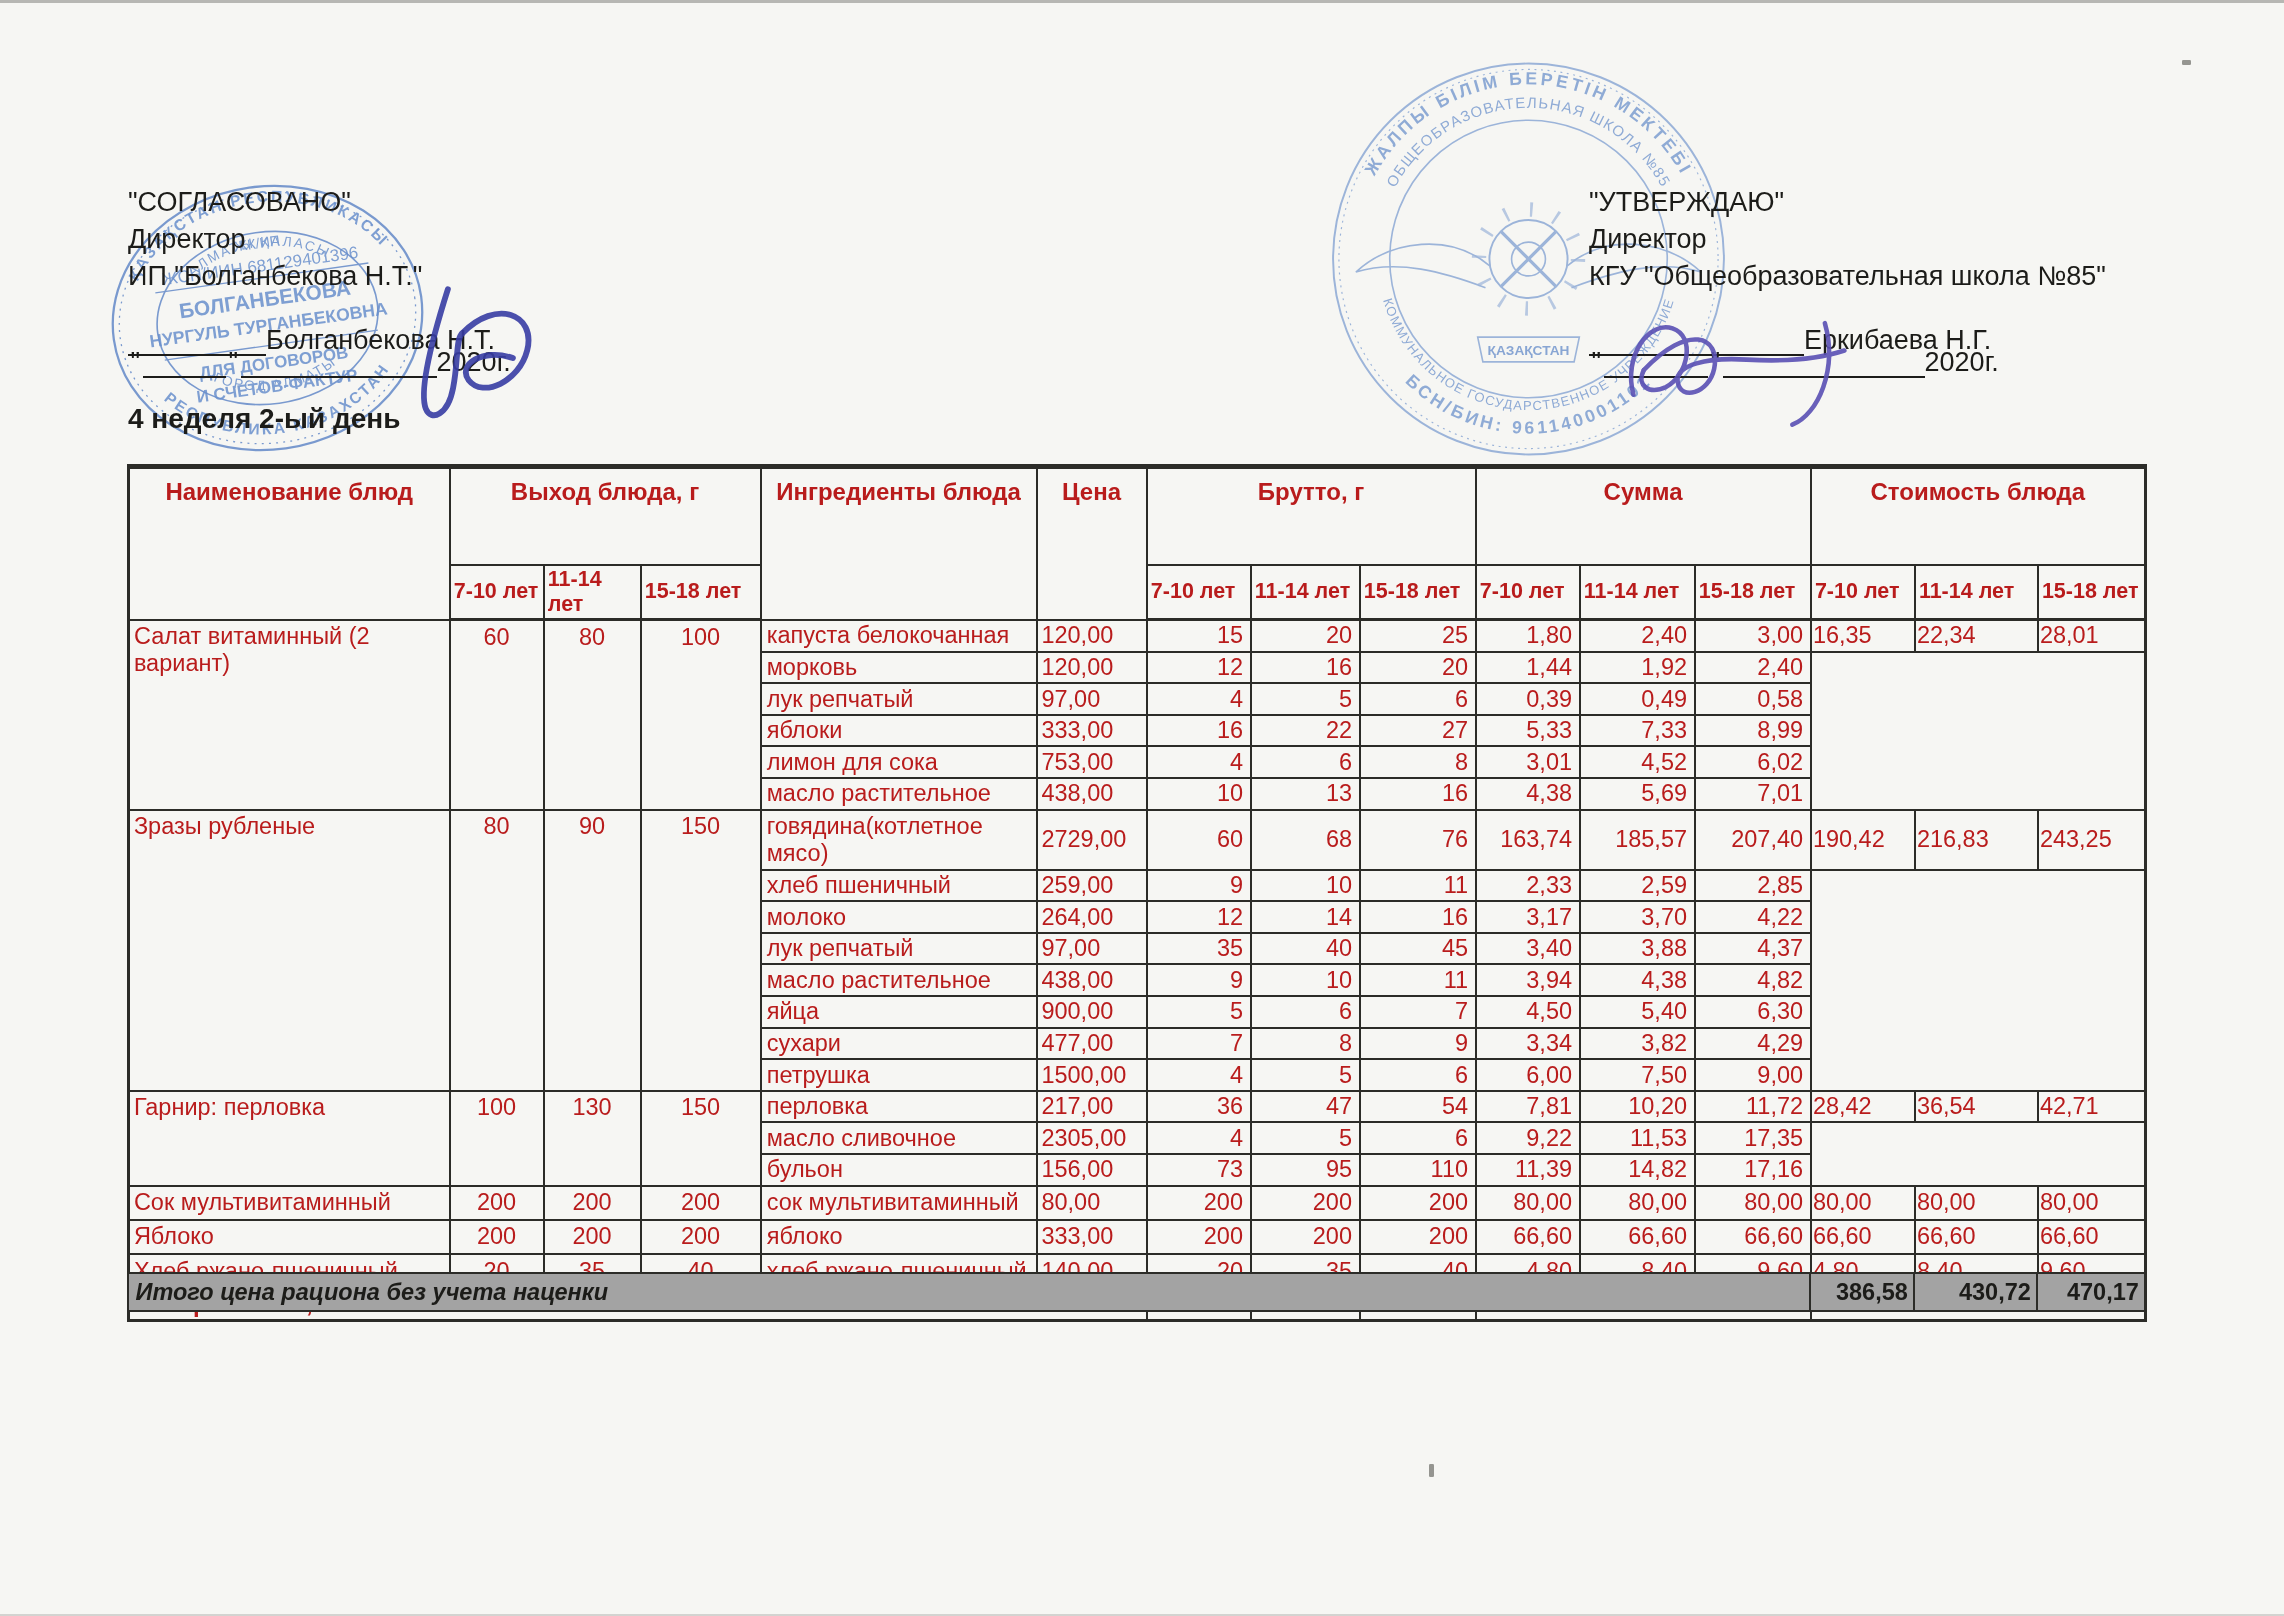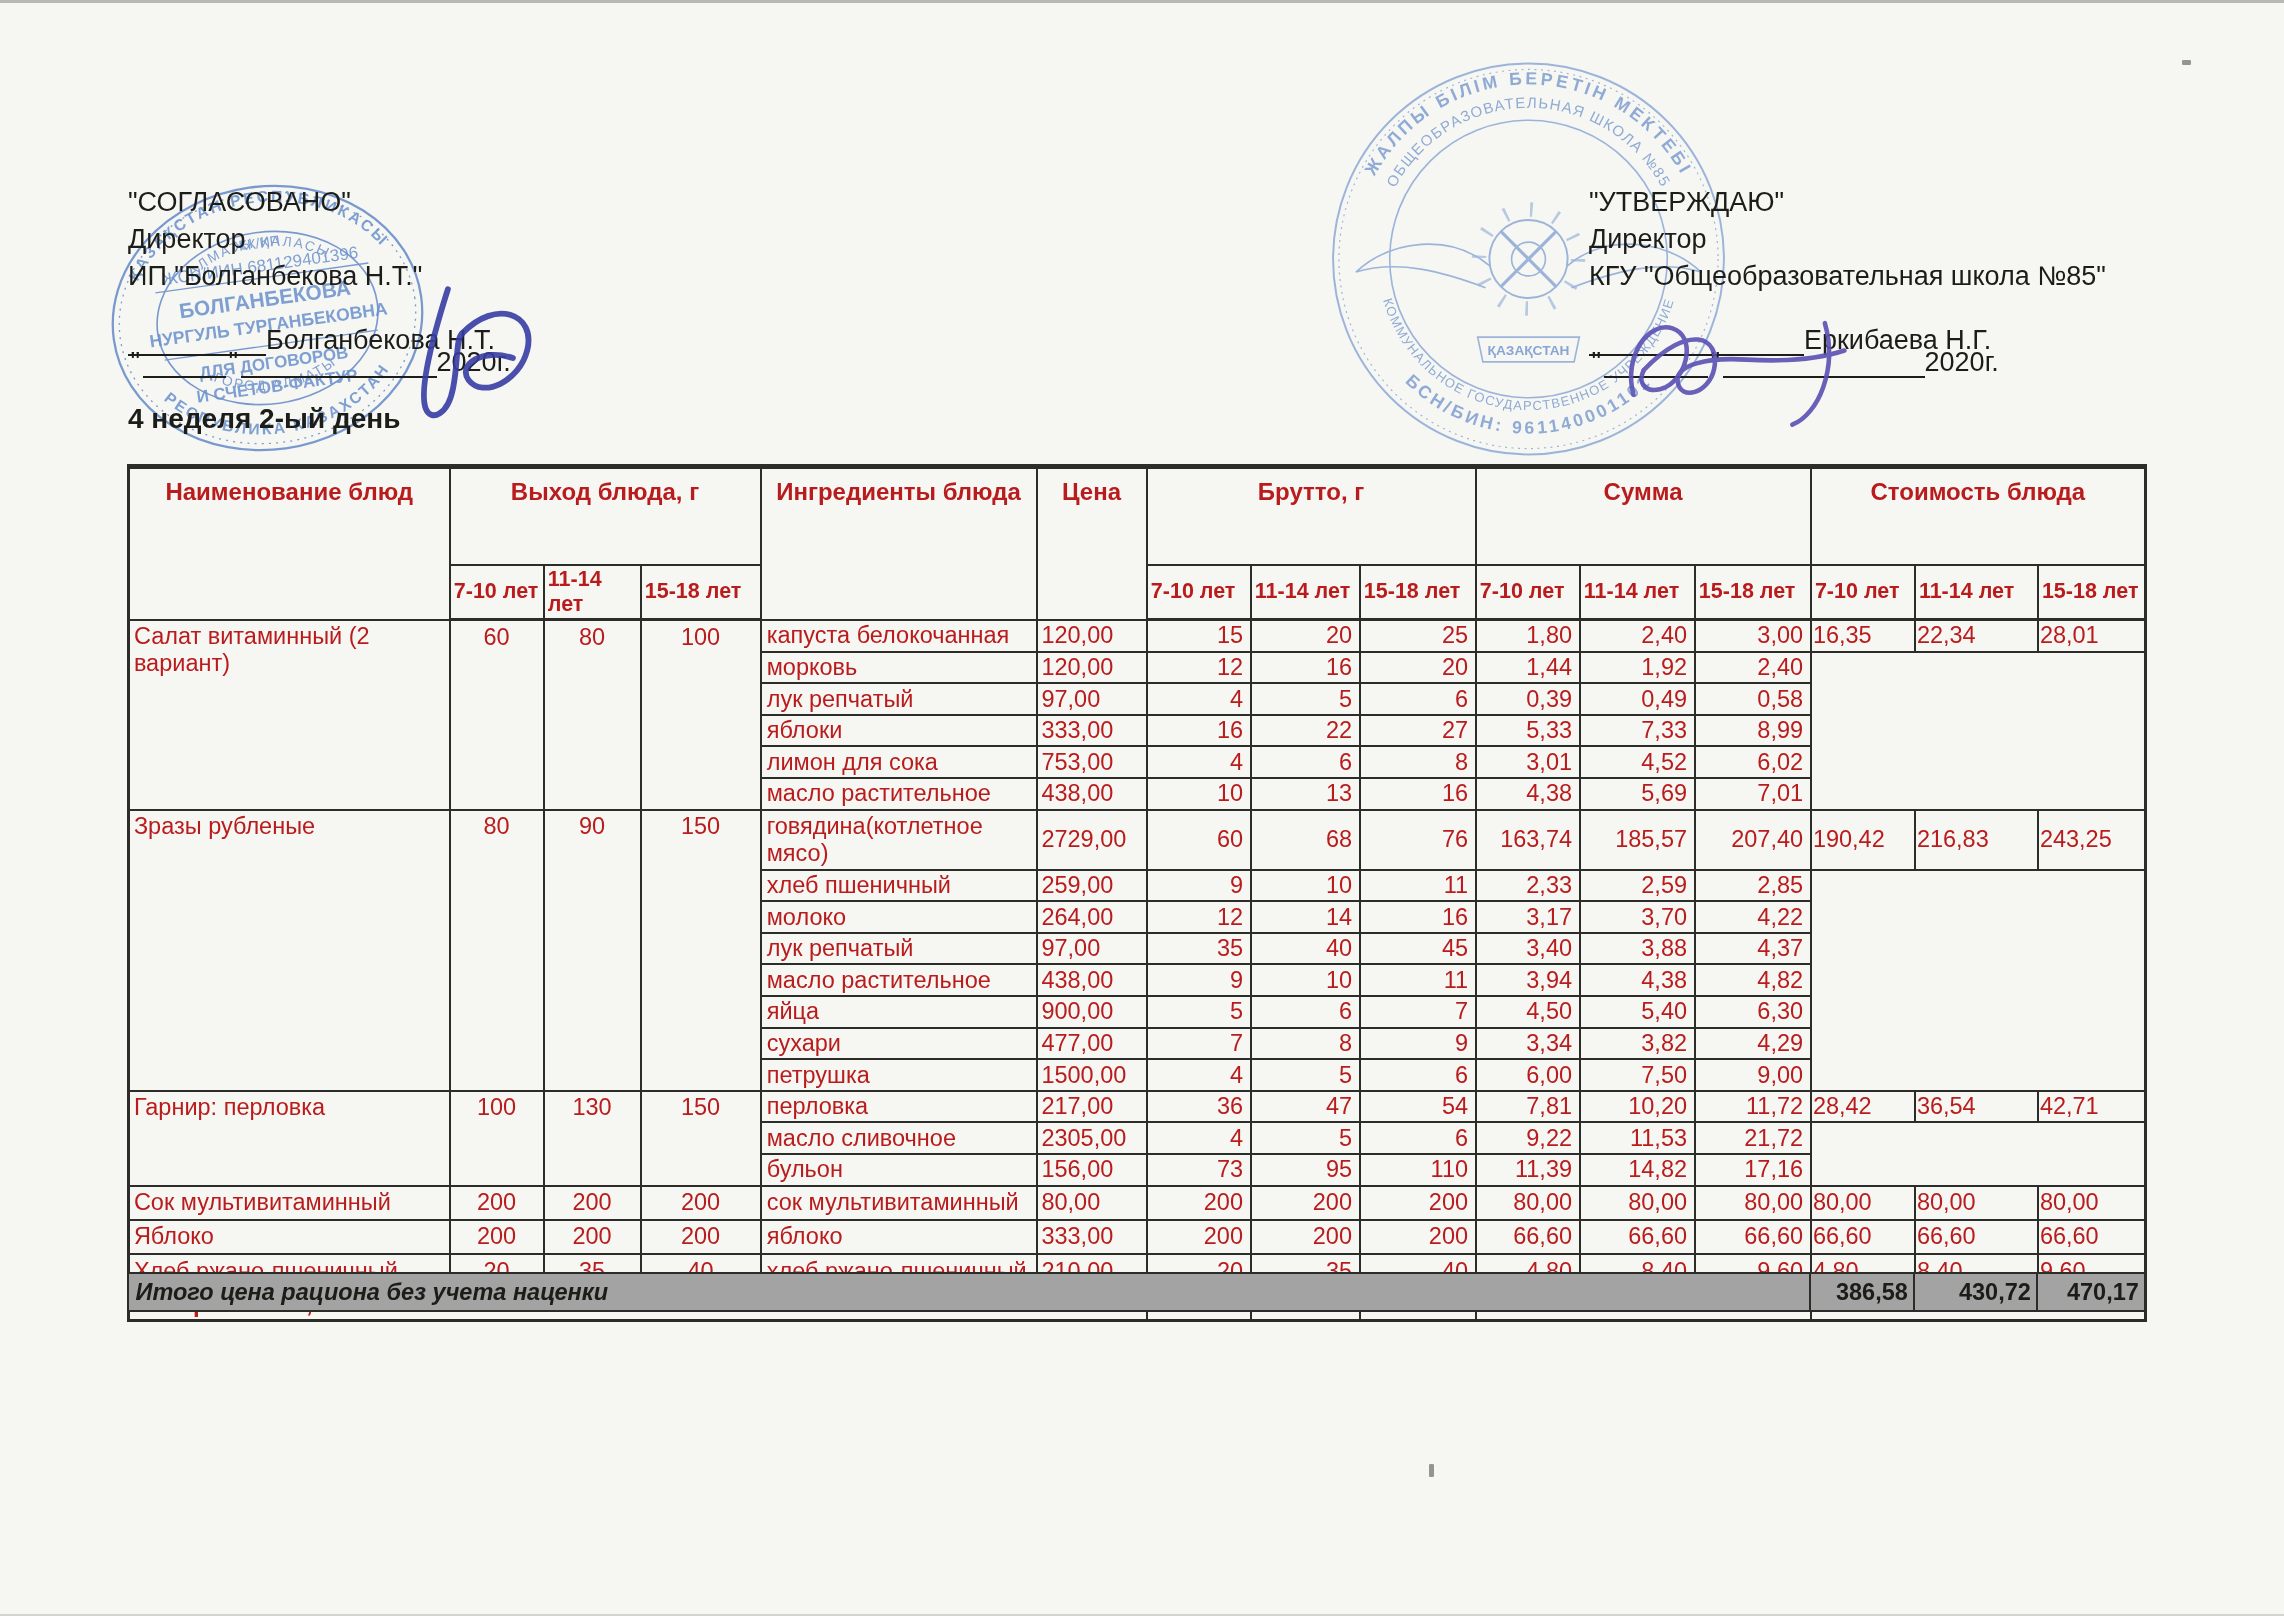--- a/index.html
+++ b/index.html
@@ -405,21 +405,21 @@
           <td class="c-cost">42,71</td>
         </tr>
         <tr>
           <td class="c-ingr">масло сливочное</td>
           <td class="c-price">2305,00</td>
           <td class="c-num">4</td>
           <td class="c-num">5</td>
           <td class="c-num">6</td>
           <td class="c-num">9,22</td>
           <td class="c-num">11,53</td>
-          <td class="c-num">21,72</td>
+          <td class="c-num">17,35</td>
           <td rowspan="2" colspan="3"></td>
         </tr>
         <tr>
           <td class="c-ingr">бульон</td>
           <td class="c-price">156,00</td>
           <td class="c-num">73</td>
           <td class="c-num">95</td>
           <td class="c-num">110</td>
           <td class="c-num">11,39</td>
           <td class="c-num">14,82</td>
@@ -458,21 +458,21 @@
           <td class="c-cost">66,60</td>
           <td class="c-cost">66,60</td>
           <td class="c-cost">66,60</td>
         </tr>
         <tr class="dish-start">
           <td class="c-name" rowspan="1">Хлеб ржано-пшеничный</td>
           <td class="c-out" rowspan="1">20</td>
           <td class="c-out" rowspan="1">35</td>
           <td class="c-out" rowspan="1">40</td>
           <td class="c-ingr">хлеб ржано-пшеничный</td>
-          <td class="c-price">210,00</td>
+          <td class="c-price">140,00</td>
           <td class="c-num">20</td>
           <td class="c-num">35</td>
           <td class="c-num">40</td>
           <td class="c-num">4,80</td>
           <td class="c-num">8,40</td>
           <td class="c-num">9,60</td>
           <td class="c-cost">4,80</td>
           <td class="c-cost">8,40</td>
           <td class="c-cost">9,60</td>
         </tr>

